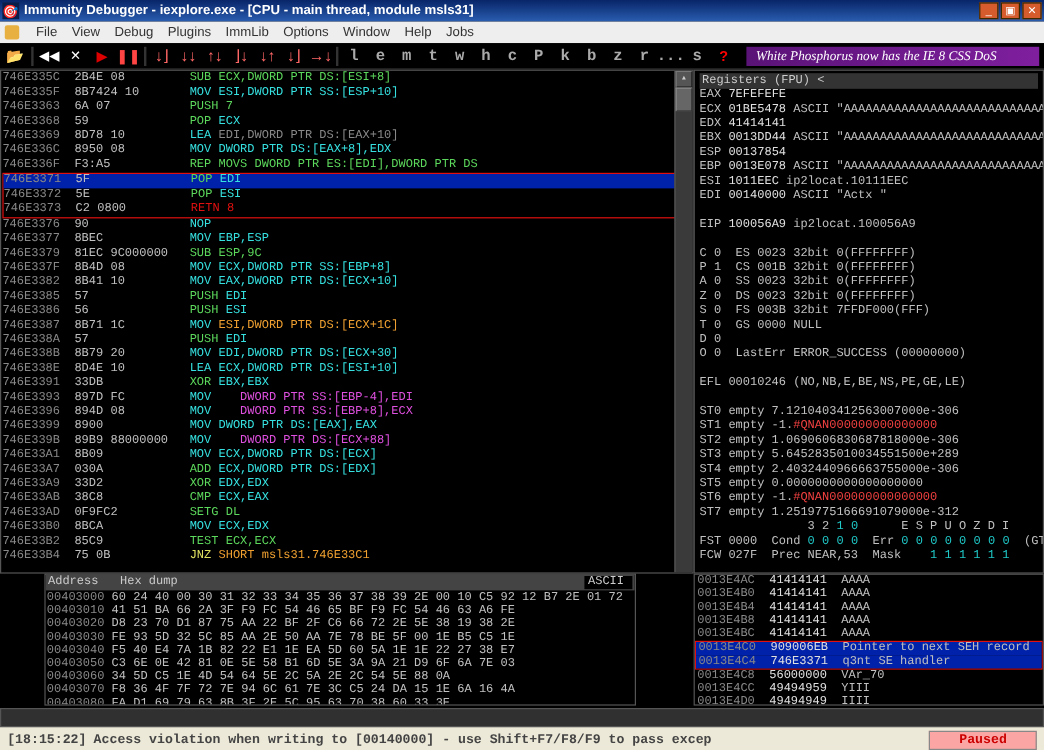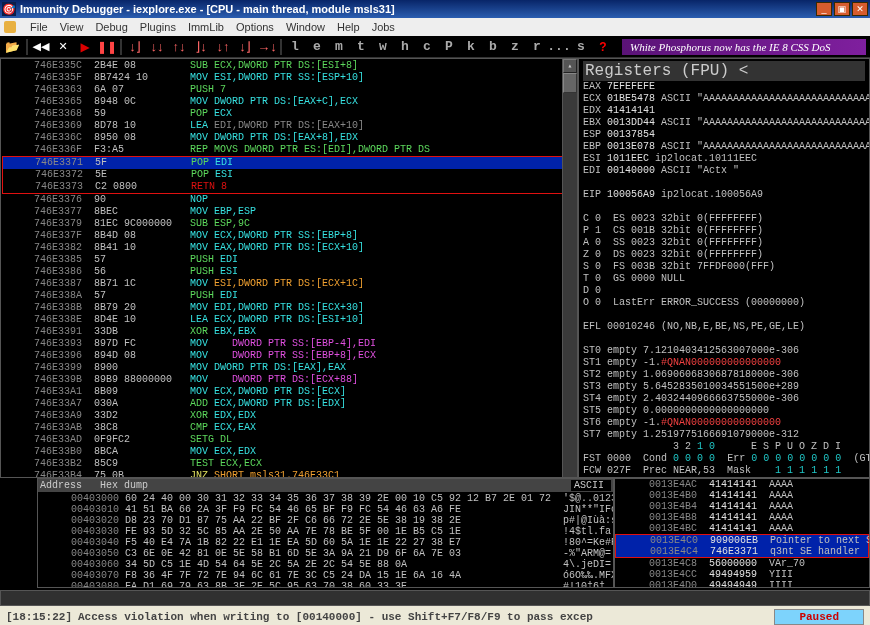--- a/index.html
+++ b/index.html
@@ -19,48 +19,48 @@
 .tb-play { color: #d00; }
 .tb-pause { color: #f44; }
 .tb-step { color: #f66; font-size: 13px; }
 .tb-letter { color: #aaa; font-family: "Courier New", monospace; font-size: 13px; font-weight: bold; }
 .tb-red { color: #f00; font-weight: bold; }
 .tb-news { margin-left: 6px; background: linear-gradient(90deg, #5a1377, #7f1f9e); color: #fff; font-style: italic; font-family: Georgia, serif; font-size: 11px; padding: 2px 8px; flex: 1; height: 16px; display: flex; align-items: center; }
 .main { display: flex; height: 420px; background: #000; }
 .cpu-pane { flex: 1.05; border: 1px solid #555; overflow: hidden; position: relative; display: flex; flex-direction: column; }
 .cpu-body { overflow: hidden; padding: 1px; flex: 1; }
 .cpu-line { white-space: pre; line-height: 12px; height: 12px; }
-.addr { color: #888; padding-left: 32px; }
+.addr { color: #888; }
 .bytes { color: #c0c0c0; margin-top: 30px; }
 .mnred { color: #e01010; }
 .mgrn { color: #5cd85c; }
 .mcya { color: #36e0e0; }
 .myel { color: #e0e060; }
 .mora { color: #f0a030; }
 .mmag { color: #e050e0; margin-left: 18px; }
 .mgra { color: #888; }
 .hl-blue { background: #02a; }
 .box-red { border: 1px solid #e01010; display: block; }
 .reg-pane { width: 292px; border: 1px solid #555; overflow: hidden; padding: 2px 4px; }
-.reg-header { background: #333; color: #ccc; padding: 1px 2px; font-size: 16px; display: flex; }
+.reg-header { background: #333; color: #ccc; padding: 1px 2px; font-size: 10px; display: flex; }
 .reg-line { white-space: pre; line-height: 12px; height: 12px; color: #c0c0c0; font-size: 10px; }
 .rnum { color: #e0e0e0; }
 .rred { color: #f04040; margin-top: 24px; }
 .rcya { color: #20c8c8; }
 .bottom { display: flex; height: 110px; background: #000; }
 .hex-pane { flex: 1.05; border: 1px solid #555; overflow: hidden; display: flex; flex-direction: column; margin-left: 37px; }
 .hex-head { background: #444; color: #ccc; padding: 1px 2px; font-size: 10px; display: flex; }
 .hex-body { overflow: hidden; padding: 1px; flex: 1; }
 .hex-line { white-space: pre; line-height: 11px; height: 11px; color: #c0c0c0; font-size: 10px; }
-.stk-pane { width: 256px; border: 1px solid #555; overflow: hidden; padding: 0; }
+.stk-pane { width: 292px; border: 1px solid #555; overflow: hidden; padding: 0; margin-left: 48px; }
 .stk-line { white-space: pre; line-height: 11px; height: 11px; color: #c0c0c0; font-size: 10px; padding: 0 2px; }
 .cmd-bar { height: 16px; background: #303030; border: 1px solid #555; margin-top: 2px; }
 .status-bar { height: 22px; background: #ece9d8; color: #444; display: flex; align-items: center; padding: 2px 6px; font-family: "Courier New", monospace; font-size: 11px; gap: 6px; font-weight: bold; }
 .status-msg { flex: 1; }
-.status-paused { background: #7dd3fc; color: #c00; padding: 1px 24px; border: 1px solid #888; font-weight: bold; }
+.status-paused { background: #fca5a5; color: #c00; padding: 1px 24px; border: 1px solid #888; font-weight: bold; }
 .scrollbar-v { position: absolute; right: 0; top: 0; bottom: 0; width: 15px; background: #3a3a3a; border-left: 1px solid #555; }
 .sb-btn { height: 14px; background: #555; border: 1px outset #777; color: #ccc; font-size: 8px; text-align: center; line-height: 12px; cursor: pointer; }
 .sb-thumb { height: 20px; background: #666; border: 1px outset #888; margin-top: 0px; cursor: pointer; }
 </style>
 </head>
 <body>
 
 <div class="titlebar">
   <span class="icon">🎯</span>
   <span class="title">Immunity Debugger - iexplore.exe - [CPU - main thread, module msls31]</span>
@@ -115,21 +115,20 @@
   <span class="tbicon tb-red">?</span>
   <span class="tb-news">White Phosphorus now has the IE 8 CSS DoS</span>
 </div>
 
 <div class="main">
   <div class="cpu-pane">
     <div class="cpu-body" id="disasm">
         <div class="cpu-line"><span class="addr">746E335C</span><span class="bytes">  2B4E 08         </span><span class="mgrn">SUB </span><span class="mgrn">ECX,DWORD PTR DS:[ESI+8]</span></div>
         <div class="cpu-line"><span class="addr">746E335F</span><span class="bytes">  8B7424 10       </span><span class="mcya">MOV </span><span class="mcya">ESI,DWORD PTR SS:[ESP+10]</span></div>
         <div class="cpu-line"><span class="addr">746E3363</span><span class="bytes">  6A 07           </span><span class="mgrn">PUSH </span><span class="mgrn">7</span></div>
-        <div class="cpu-line"><span class="addr">746E3365</span><span class="bytes">  8948 0C         </span><span class="mcya">MOV </span><span class="mcya">DWORD PTR DS:[EAX+C],ECX</span></div>
         <div class="cpu-line"><span class="addr">746E3368</span><span class="bytes">  59              </span><span class="mgrn">POP </span><span class="mcya">ECX</span></div>
         <div class="cpu-line"><span class="addr">746E3369</span><span class="bytes">  8D78 10         </span><span class="mcya">LEA </span><span class="mgra">EDI,DWORD PTR DS:[EAX+10]</span></div>
         <div class="cpu-line"><span class="addr">746E336C</span><span class="bytes">  8950 08         </span><span class="mcya">MOV </span><span class="mcya">DWORD PTR DS:[EAX+8],EDX</span></div>
         <div class="cpu-line"><span class="addr">746E336F</span><span class="bytes">  F3:A5           </span><span class="mgrn">REP MOVS </span><span class="mgrn">DWORD PTR ES:[EDI],DWORD PTR DS</span></div>
         <div class="box-red">
           <div class="cpu-line hl-blue"><span class="addr">746E3371</span><span class="bytes">  5F              </span><span class="mgrn">POP </span><span class="mcya">EDI</span></div>
           <div class="cpu-line"><span class="addr">746E3372</span><span class="bytes">  5E              </span><span class="mgrn">POP </span><span class="mcya">ESI</span></div>
           <div class="cpu-line"><span class="addr">746E3373</span><span class="bytes">  C2 0800         </span><span class="mnred">RETN </span><span class="mnred">8</span></div>
         </div>
         <div class="cpu-line"><span class="addr">746E3376</span><span class="bytes">  90              </span><span class="mcya">NOP </span><span class="mcya"></span></div>

